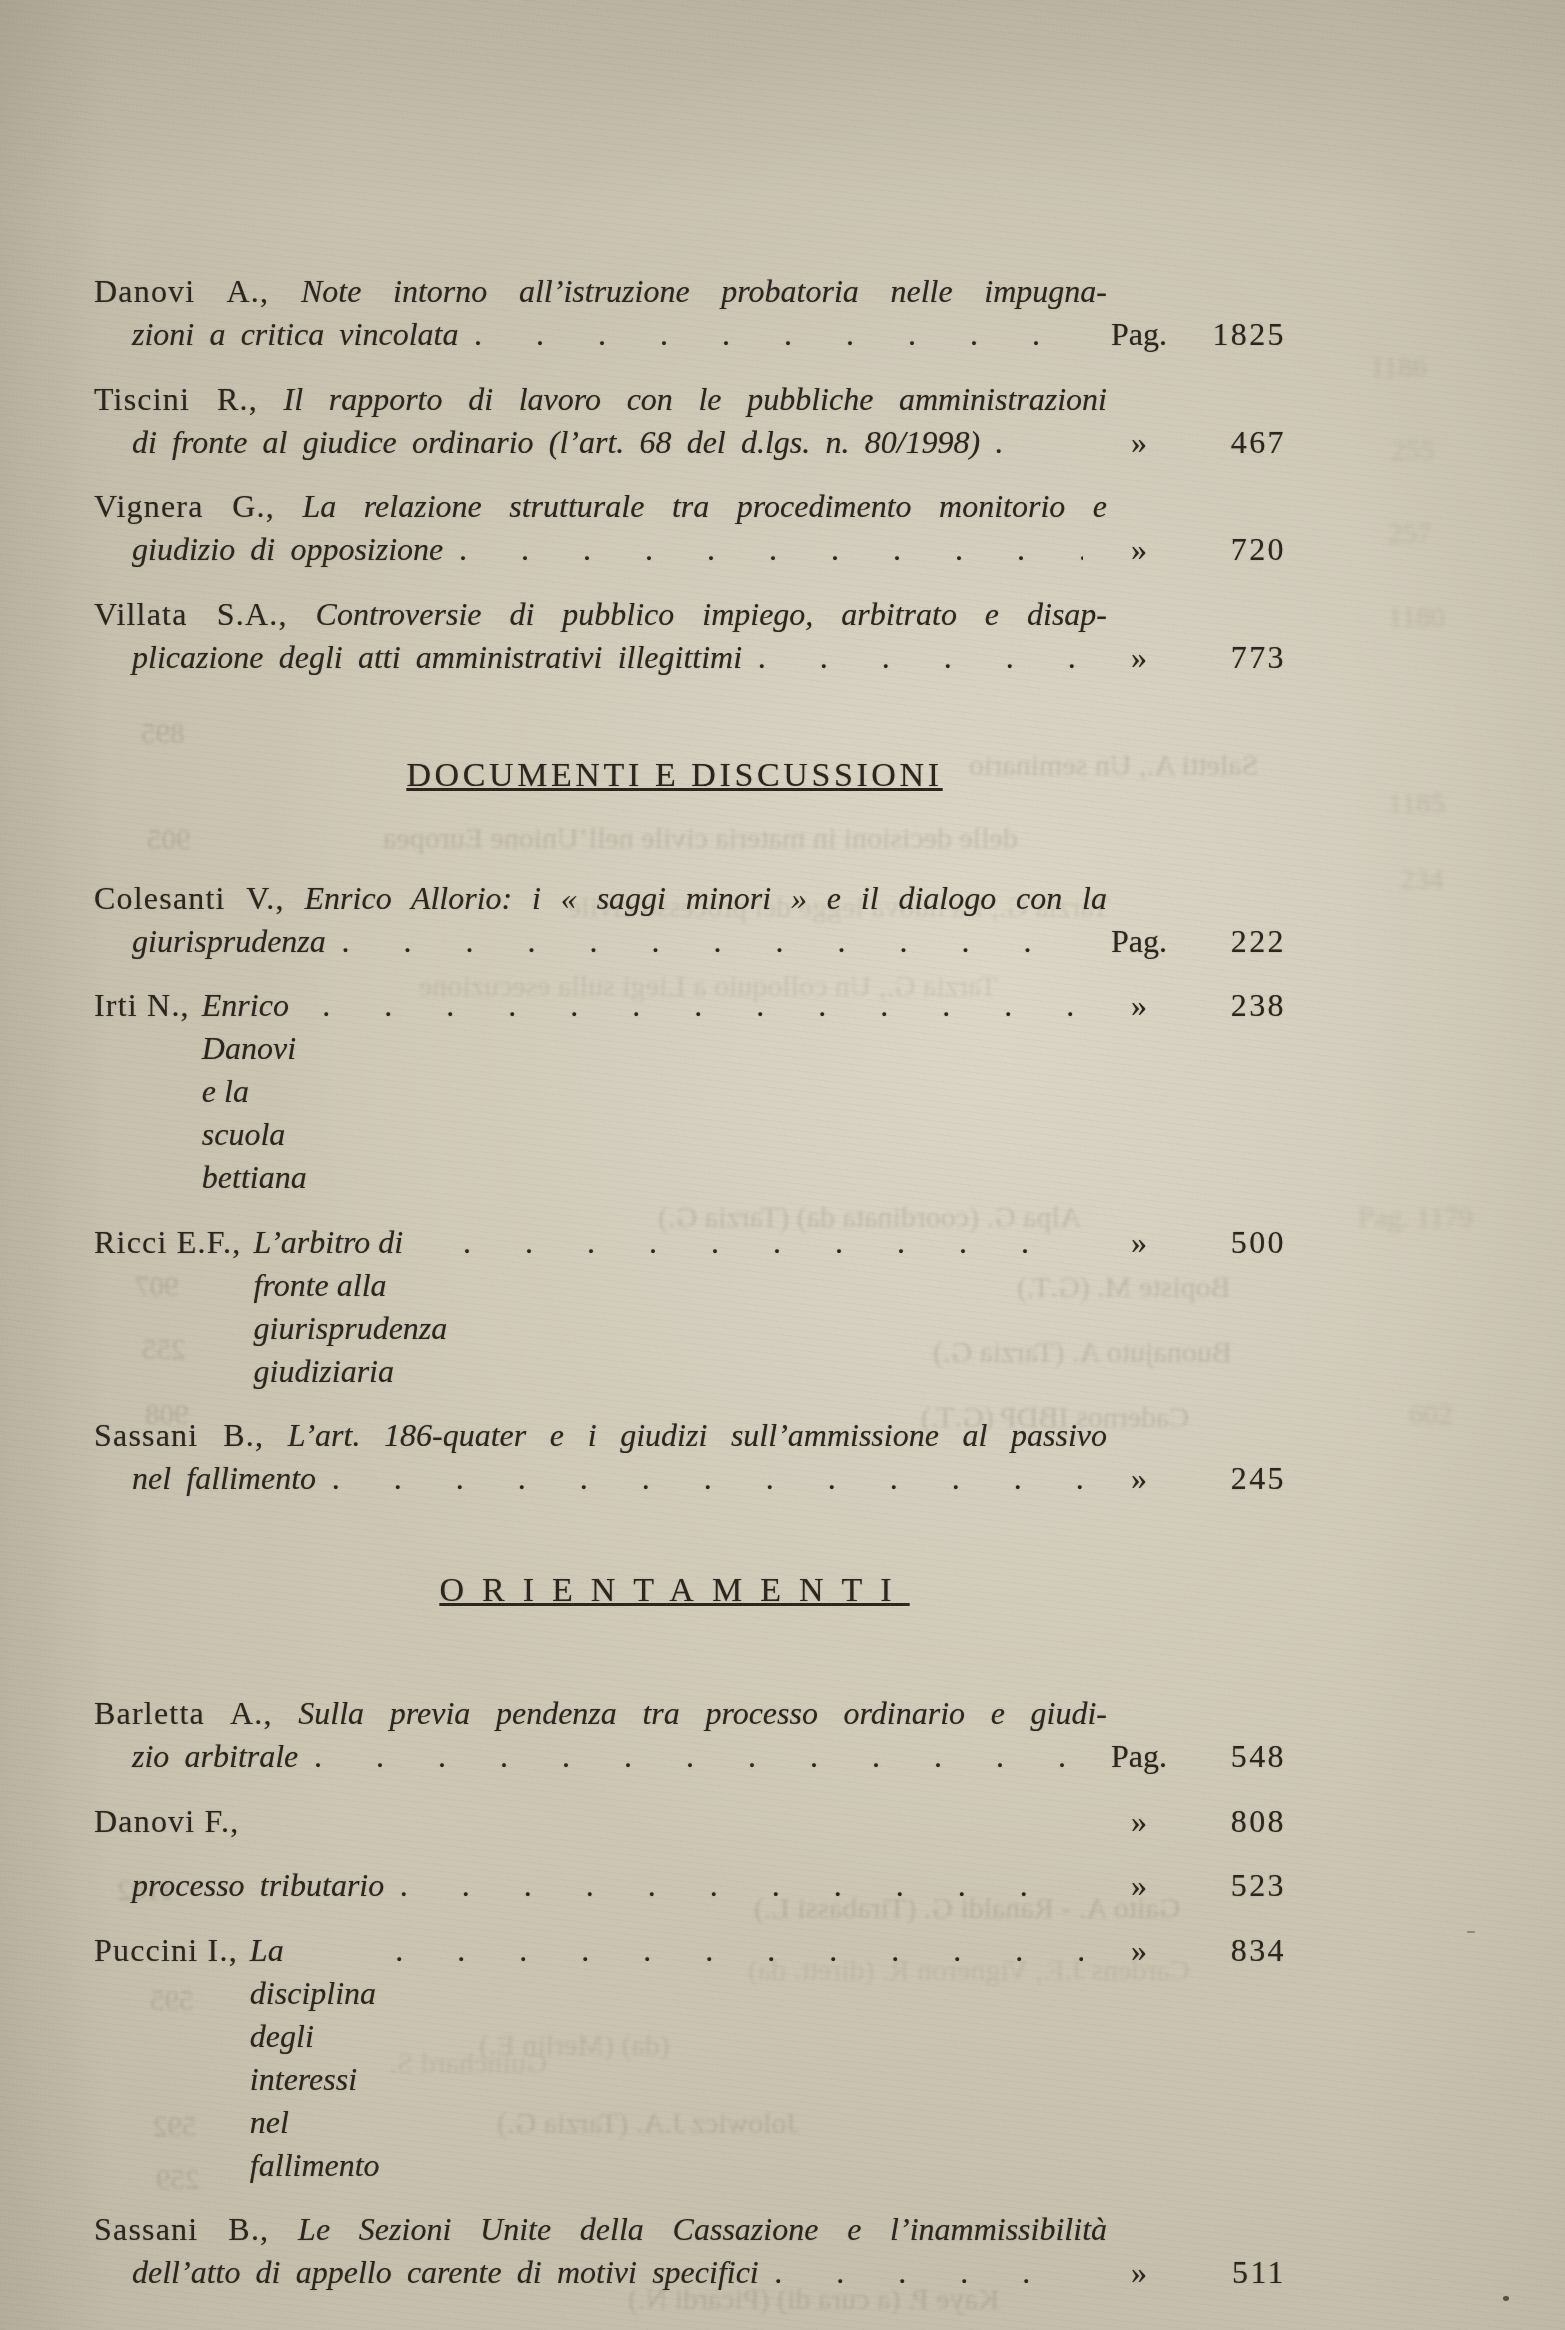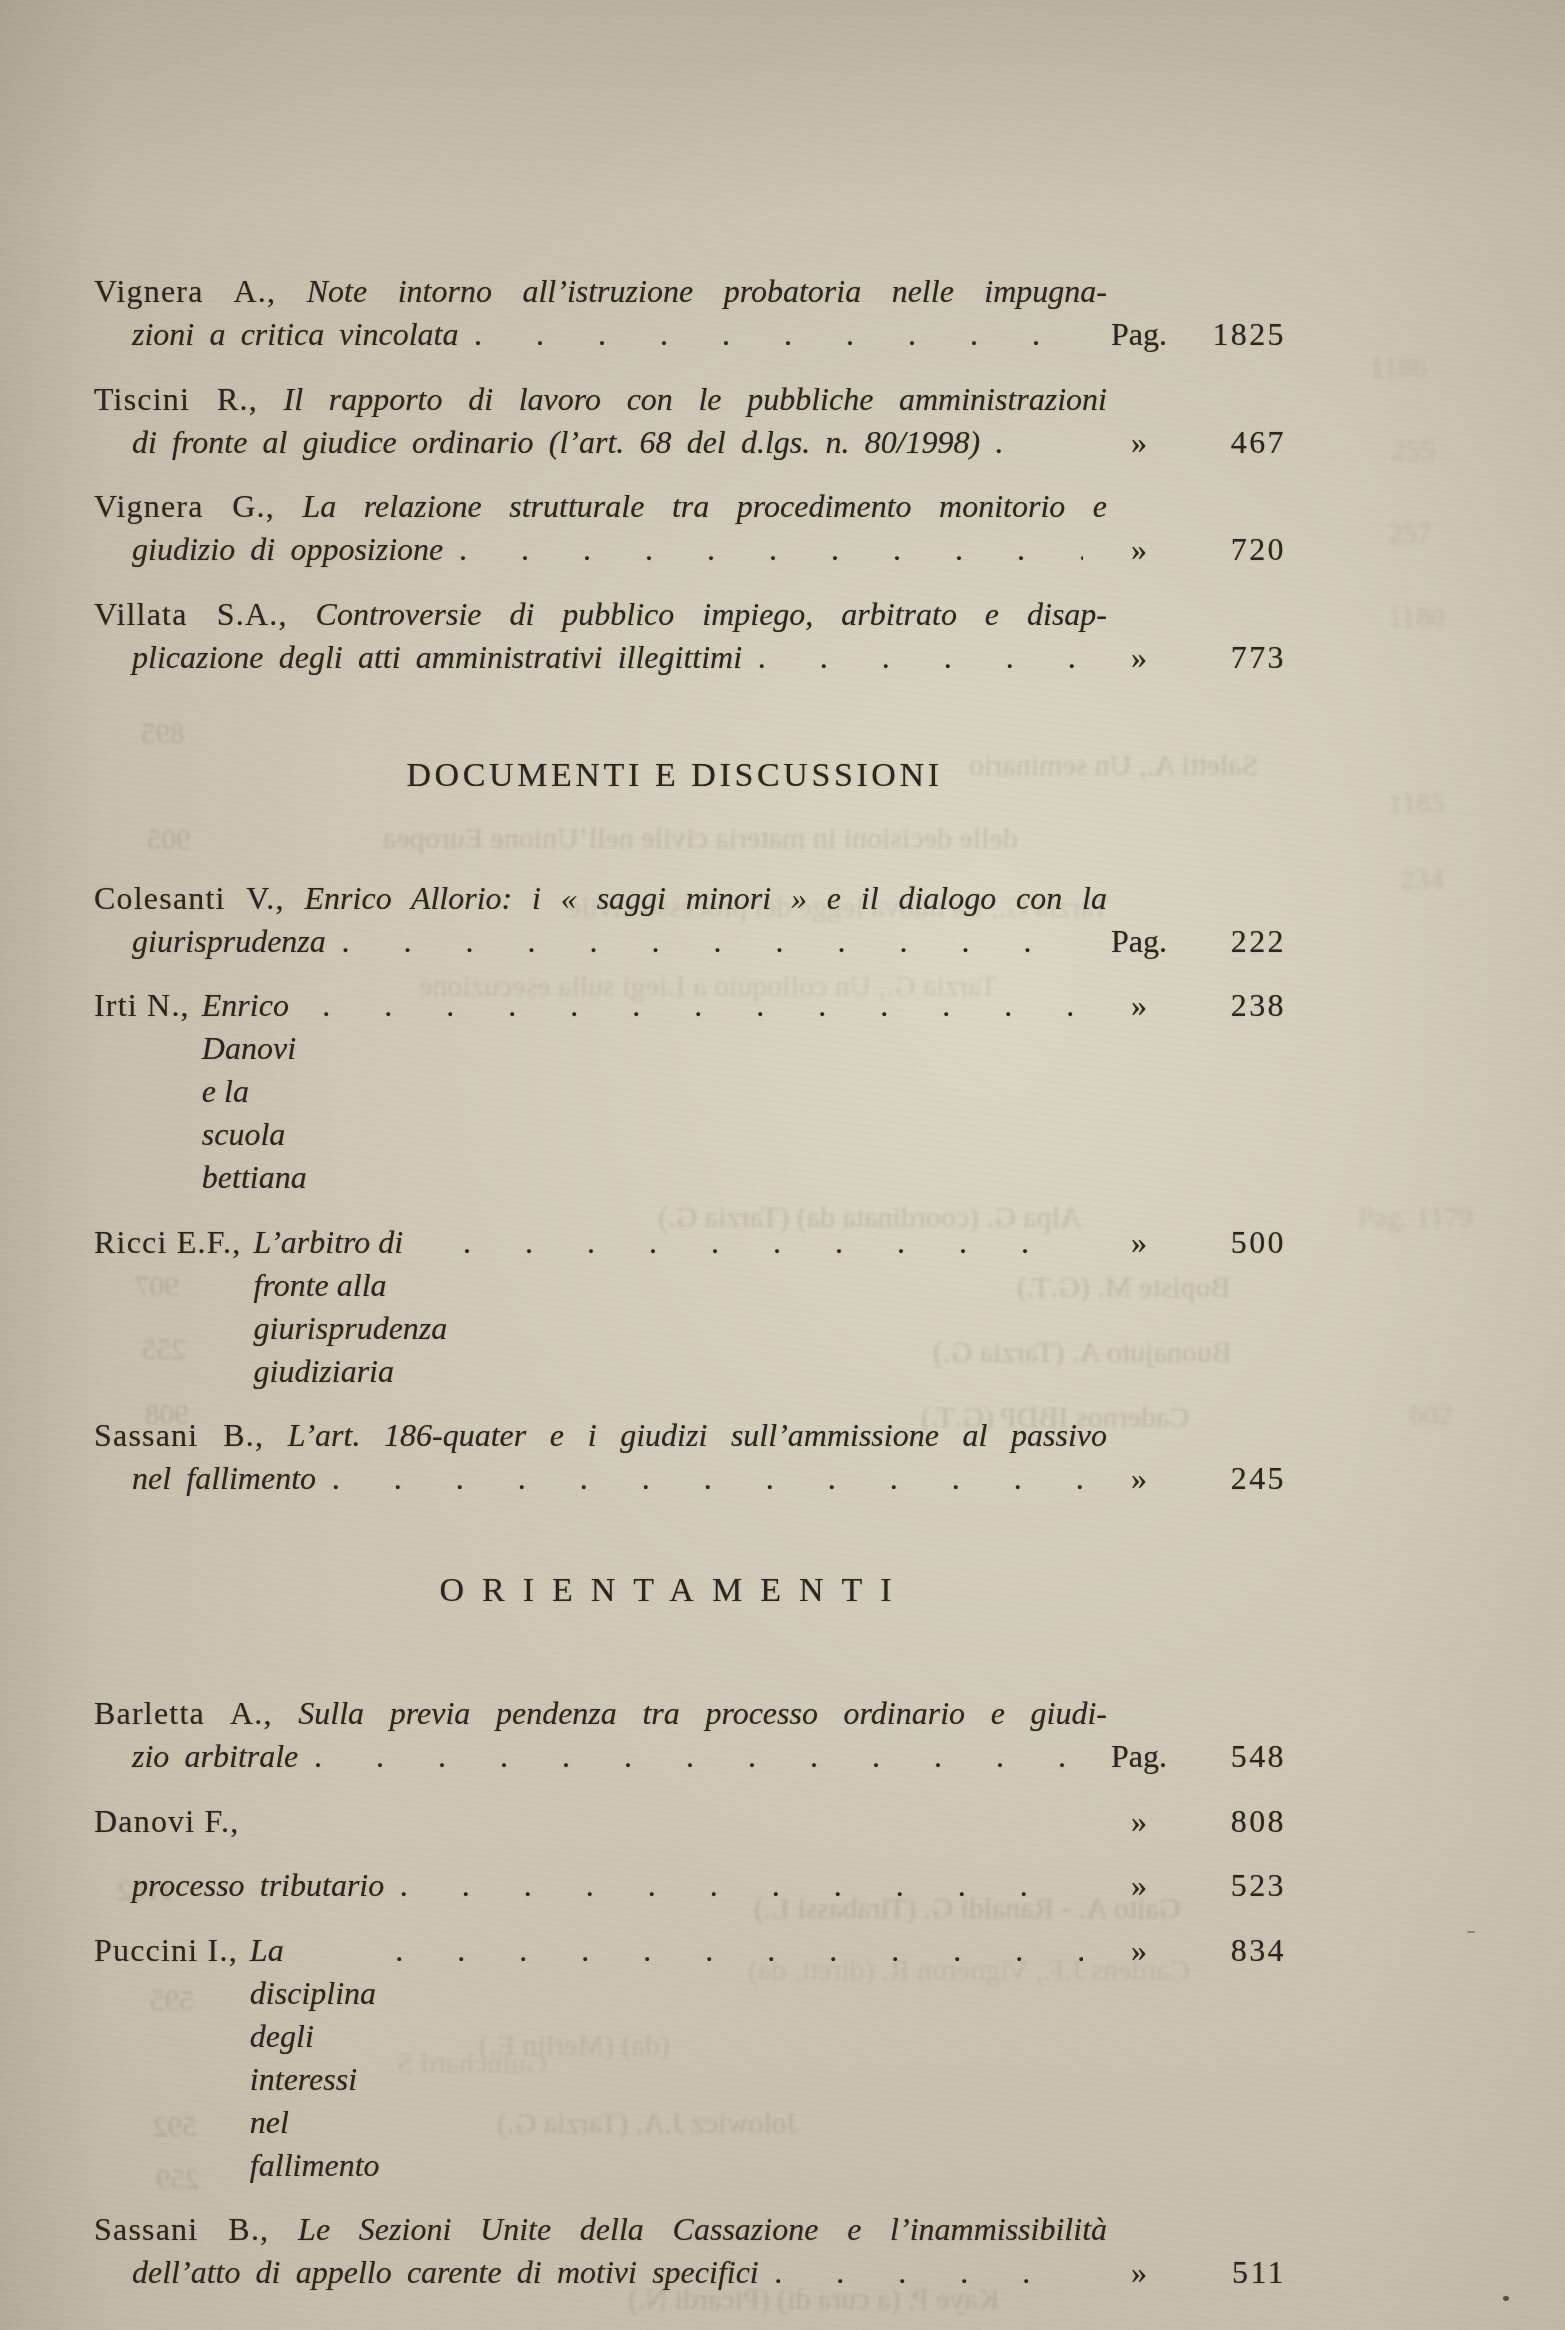--- a/index.html
+++ b/index.html
@@ -30,21 +30,21 @@
   .title { font-style:italic; }
   .title.indent { padding-left:38px; word-spacing:7.2px; flex:none; }
   .leader { flex:1 1 auto; overflow:hidden; white-space:nowrap; margin:0 10.8px 0 15.6px; }
   .leader::after {
     content:". . . . . . . . . . . . . . . . . . . . . . . . . . . . . . . . . . . . . . . . . . . . . . . . . . . . . . . . . . . .";
     letter-spacing:23px;
   }
   .leader.nodots::after { content:""; }
   .plabel { width:90px; text-align:center; flex:none; }
   .num { width:102px; text-align:right; flex:none; letter-spacing:2.4px; }
-  .heading { font-size:34px; line-height:48px; text-align:center; width:1161px; letter-spacing:3.6px; font-weight:normal; }
+  .heading { font-size:34px; line-height:48px; text-align:center; width:1161px; letter-spacing:3.6px; font-weight:normal;text-decoration:underline; }
   .h-doc { margin:72px 0 78px; }
   .h-ori { margin:66px 0 78px; letter-spacing:18px; }
   
   .bleed { position:absolute; inset:0; pointer-events:none; }
   .bt { position:absolute; color:#635b4b; white-space:nowrap; font-size:30px; filter:blur(1.8px); opacity:0.20; }
   .bt.mir { transform:scaleX(-1); }
   .bt.numl { font-size:29px; opacity:0.22; }
   .bt.numr { font-size:29px; opacity:0.16; filter:blur(2.1px); }
   .speck { position:absolute; background:#3a342b; border-radius:50%; opacity:0.8; }
 </style>
@@ -90,21 +90,21 @@
 
     <div class="speck" style="left:1503px;top:2296px;width:6px;height:4.8px;"></div>
     <div class="speck" style="left:1467px;top:1931px;width:8.4px;height:1.8px;opacity:0.4;border-radius:1.2px;"></div>
   </div>
 
   <div class="content ink">
 
     <section>
       <div class="entry">
         <div class="row justify">
-          <span class="author">Vignera A.,</span>
+          <span class="author">Danovi A.,</span>
           <span class="title">Note intorno all’istruzione probatoria nelle impugna-</span>
         </div>
         <div class="row flex">
           <span class="title indent">zioni a critica vincolata</span>
           <span class="leader"></span>
           <span class="plabel">Pag.</span>
           <span class="num">1825</span>
         </div>
       </div>
 

